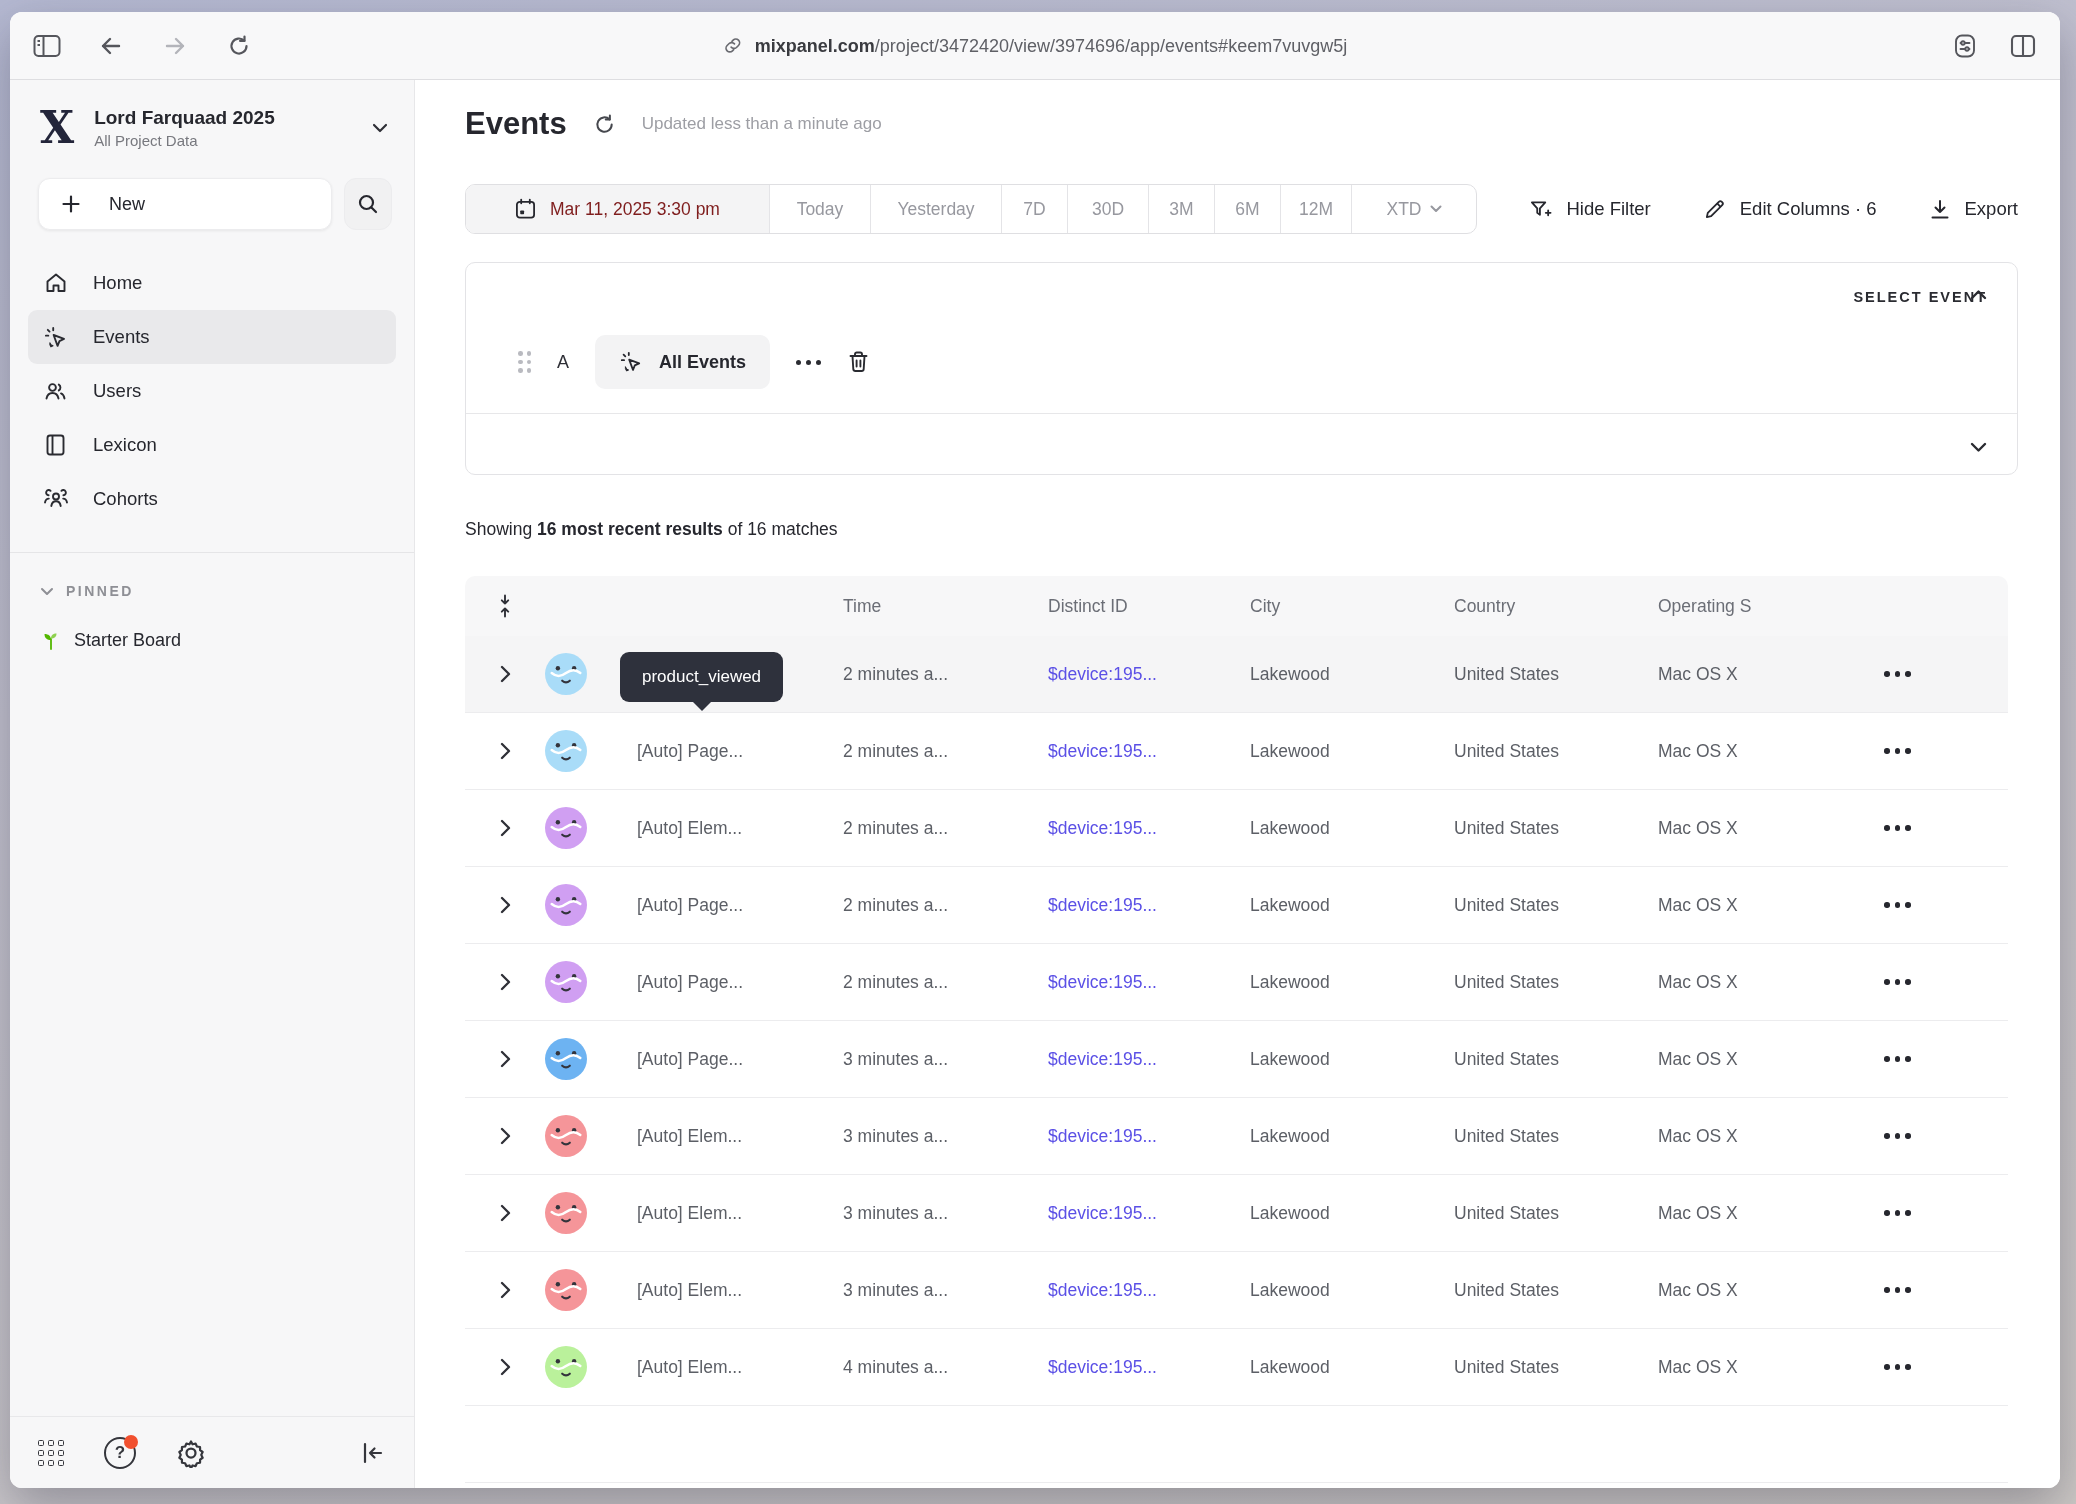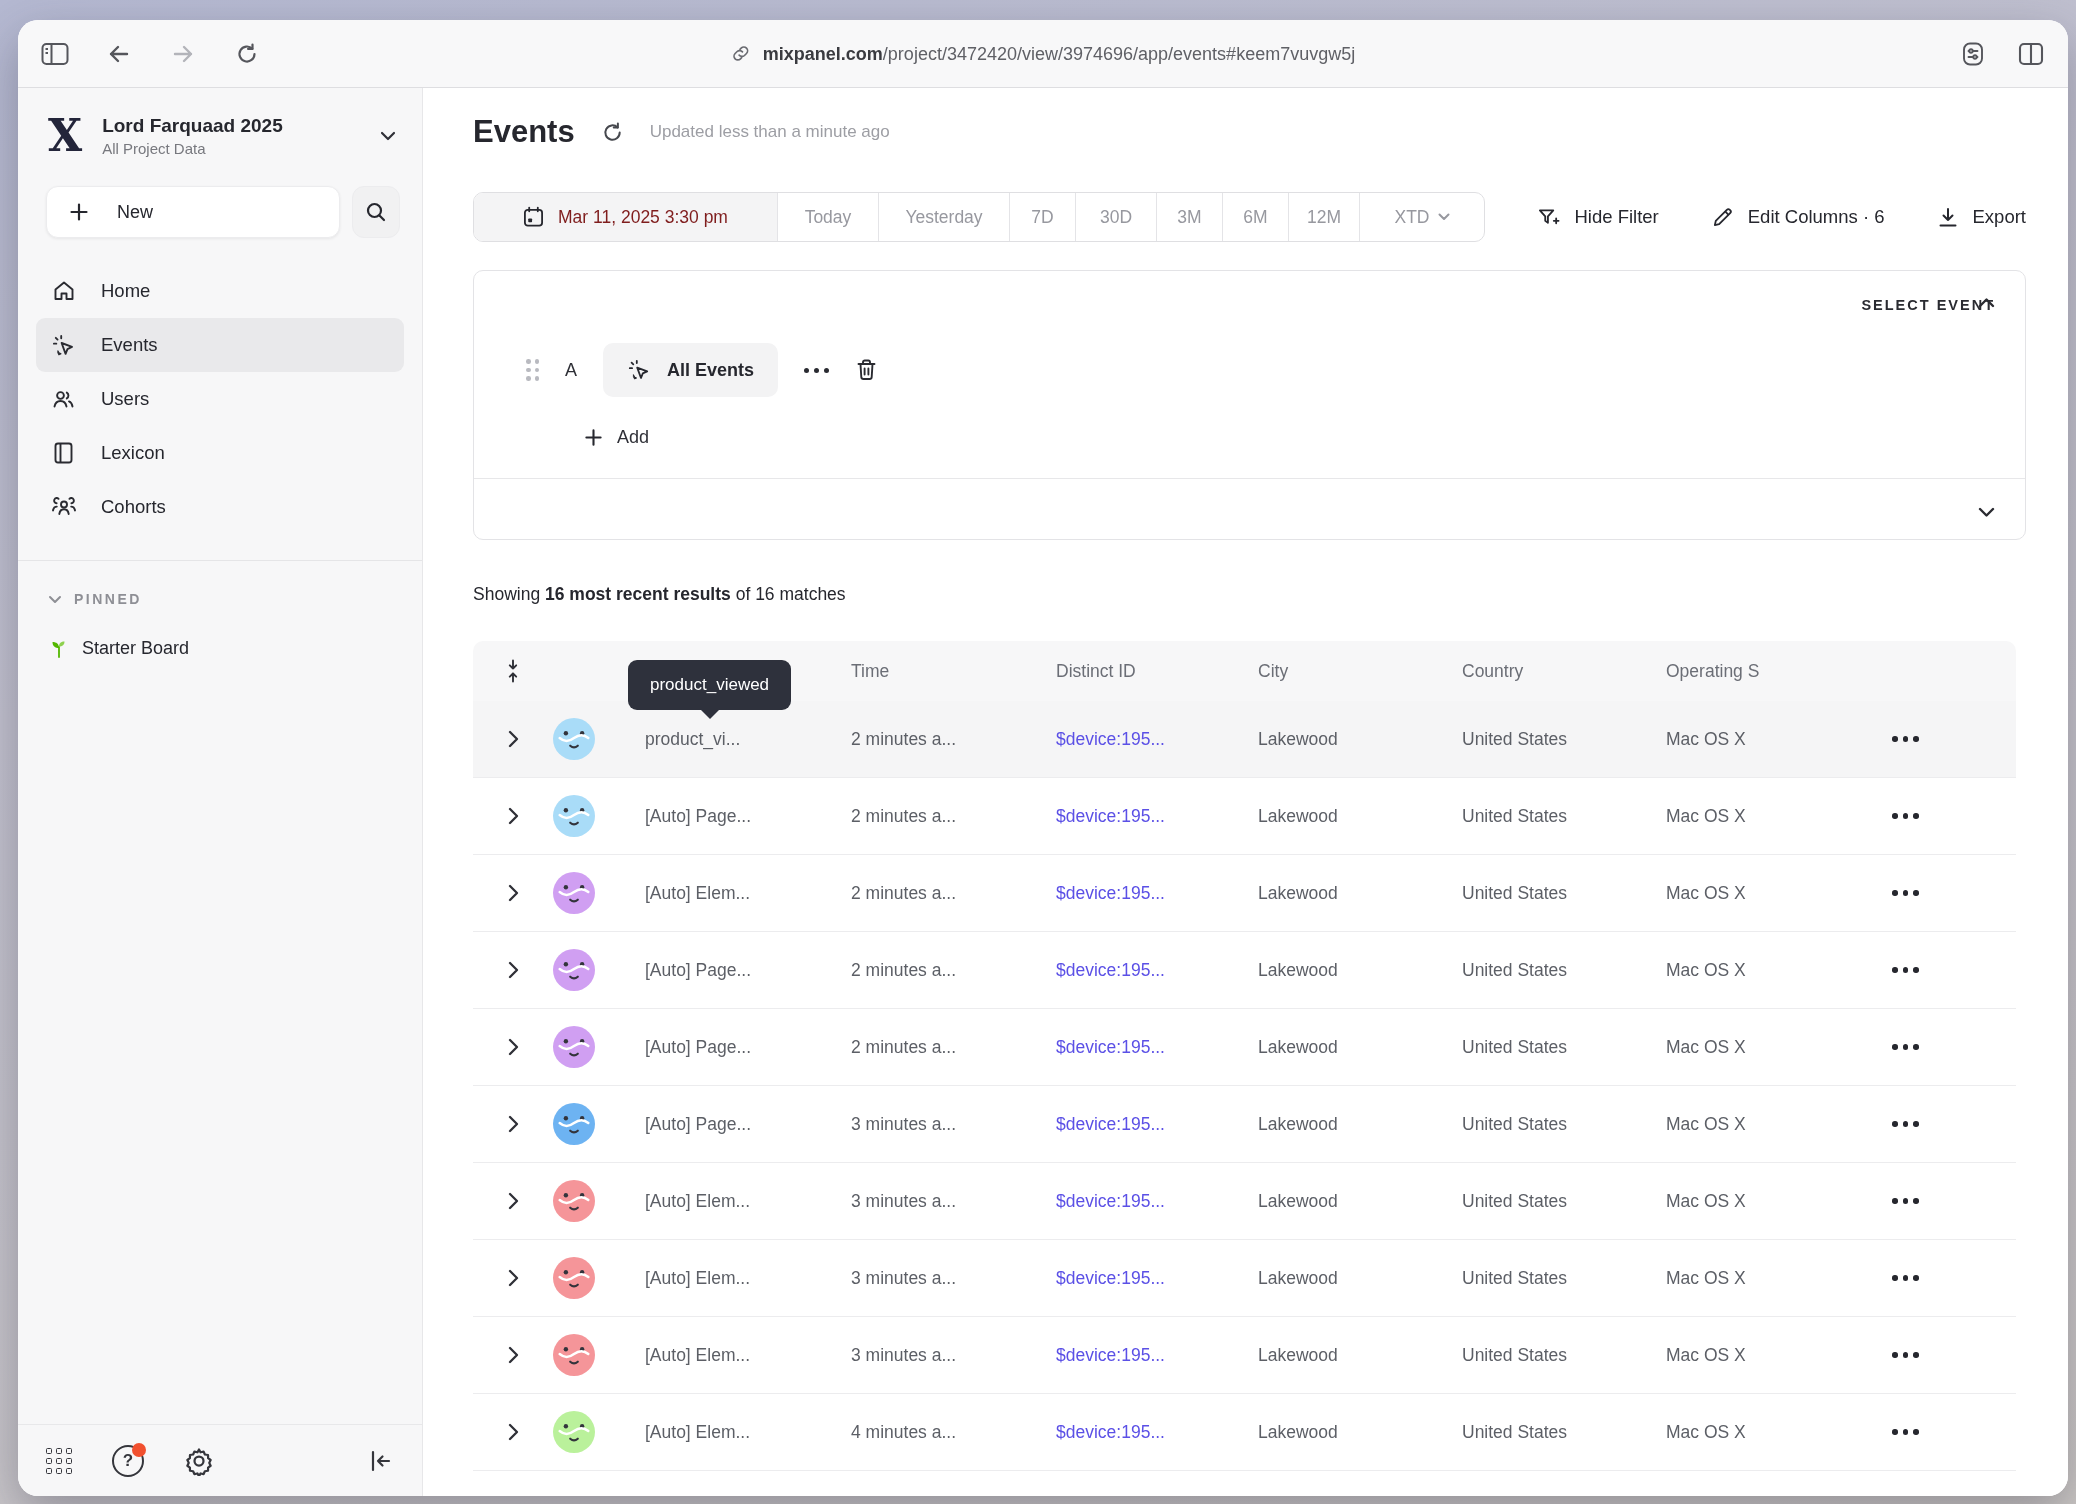--- a/index.html
+++ b/index.html
@@ -3,24 +3,23 @@
 <meta charset="utf-8">
 <style>
   * { margin:0; padding:0; box-sizing:border-box; }
   html,body { width:2076px; height:1504px; }
   body {
     font-family:"Liberation Sans","DejaVu Sans",sans-serif;
     background:linear-gradient(165deg,#b5b9d2 0%,#c3c2cf 35%,#cdc9c6 100%);
     overflow:hidden; color:#2f3037;
   }
   .window {
-    position:absolute; left:18px; top:12px; width:2050px; height:1476px;
-    background:#fff; border-radius:20px; overflow:hidden;
+    position:absolute; left:10px; top:12px; width:2050px; height:1476px;
+    background:#fff; border-radius:12px; overflow:hidden;
     box-shadow:0 18px 50px rgba(40,40,60,.35);
-    margin-top:8px;
   }
   
   .toolbar {
     height:68px; background:#f8f8f9; border-bottom:1px solid #dedee1;
     display:flex; align-items:center; padding:0 22px; position:relative;
   }
   .tb-group { display:flex; align-items:center; gap:34px; }
   .tb-btn { width:30px; height:30px; display:flex; align-items:center; justify-content:center; color:#55565c; }
   .tb-btn.disabled { color:#b3b4ba; }
   .urlbox {
@@ -439,26 +438,20 @@
                   <i></i>
                 </span>
               <span class="trash">
                 <svg width="23" height="24" viewBox="0 0 23 24" fill="none" stroke="currentColor" stroke-width="1.9" stroke-linecap="round" stroke-linejoin="round">
                   <path d="M3.5 6h16M8 6V4.2A1.7 1.7 0 0 1 9.7 2.5h3.6A1.7 1.7 0 0 1 15 4.2V6"></path>
                   <path d="M5.5 6l.8 13.2a2 2 0 0 0 2 1.8h6.4a2 2 0 0 0 2-1.8L17.5 6"></path>
                   <path d="M9.6 10.5v6M13.4 10.5v6"></path>
                 </svg>
               </span>
             </div>
-            <div class="add-row">
-              <svg width="19" height="19" viewBox="0 0 20 20" fill="none" stroke="#26272e" stroke-width="2.2" stroke-linecap="round">
-                  <path d="M10 2.5v15M2.5 10h15"></path>
-                </svg>
-              <span>Add</span>
-            </div>
           </div>
           <div class="card-divider"></div>
           <div class="filters-sec">
             <span class="sec-chev" style="top:28px;">
               <svg width="17" height="11" viewBox="0 0 17 11" fill="none" stroke="currentColor" stroke-width="2.4" stroke-linecap="round" stroke-linejoin="round">
                   <path d="M2 2l6.5 6.5L15 2"></path>
                 </svg>
             </span>
           </div>
         </div>

